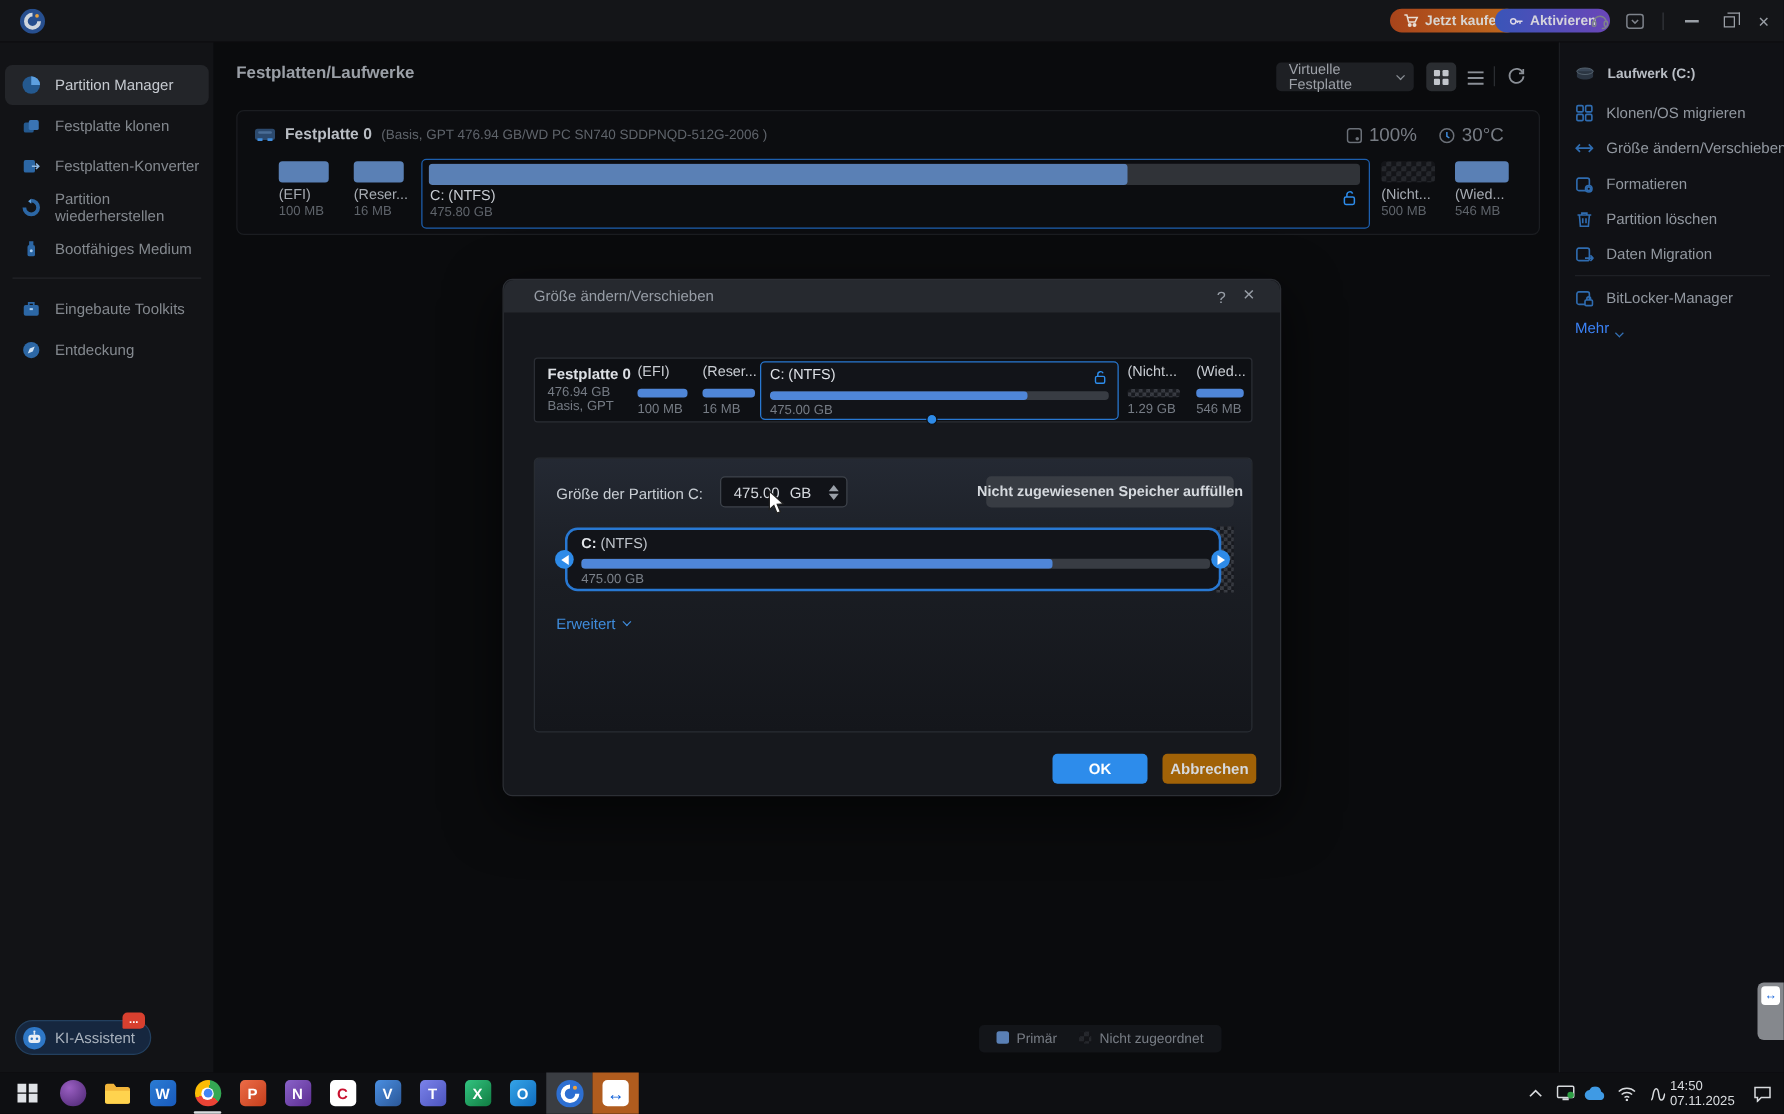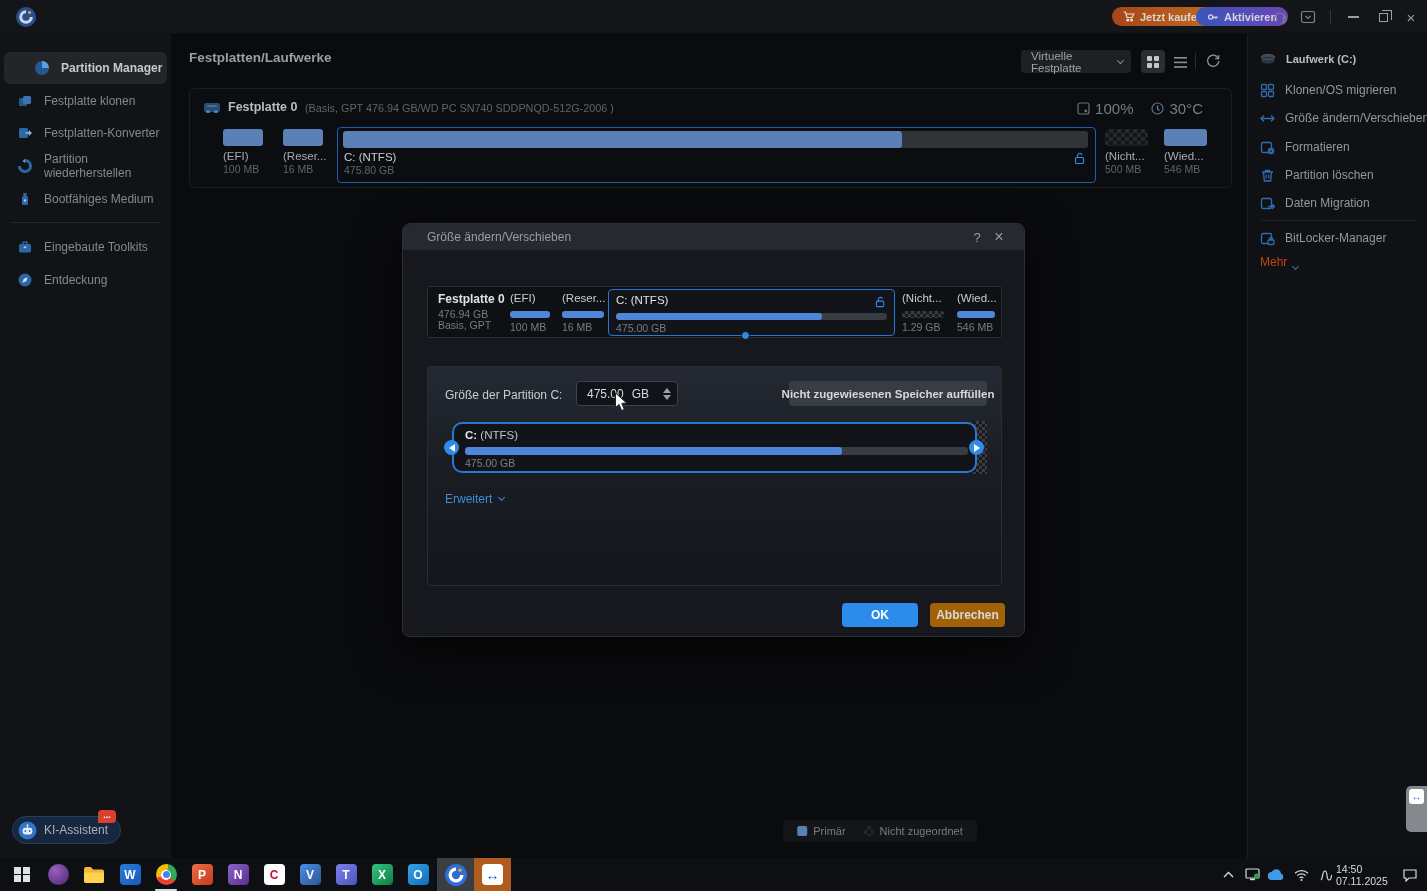--- a/index.html
+++ b/index.html
@@ -19,21 +19,21 @@
   #activate-btn{left:1196px;top:7px;background:linear-gradient(90deg,#3a55b8,#6a46b8);color:#d5d4dc}
   .tb-ico{color:#7e838b}
   .winbtn{width:26px;height:22px;top:6px;display:flex;align-items:center;justify-content:center;color:#9a9fa6}
   .maxbox{width:9px;height:9px;border:1.2px solid #9a9fa6;position:relative}
   .maxbox::before{content:"";position:absolute;left:2px;top:-4px;width:9px;height:9px;border:1.2px solid #9a9fa6;border-bottom:none;border-left:none}
 
   
   #sidebar{left:0;top:34px;width:171px;height:824px;background:#121316}
   .sb-item{left:0;width:171px;height:32px;display:flex;align-items:center;gap:11px;padding-left:17px;
            font-size:12px;color:#84898f;cursor:default}
-  .sb-active{background:#232529;border-radius:6px;left:4px;width:163px;padding-left:30px;color:#c6cad0;font-weight:700}
+  .sb-active{background:#232529;border-radius:6px;left:4px;width:163px;padding-left:13px;color:#c6cad0;font-weight:400}
   .sb-div{left:10px;width:151px;height:1px;background:#232529}
   #ki-pill{left:12px;top:782px;height:28px;border-radius:14px;background:#16273f;border:1px solid #23405f;
            display:flex;align-items:center;gap:7px;padding:0 12px 0 5px;font-size:12px;color:#a9b2bd}
   #ki-badge{left:98px;top:776px;width:18px;height:13px;background:#d8402f;border-radius:4px 4px 4px 1px;
             color:#fff;font-size:9px;line-height:10px;text-align:center;font-weight:700}
 
   
   #main{left:171px;top:34px;width:1076px;height:824px;background:#0a0b0d}
   .main-title{left:18px;top:16px;font-size:13.5px;font-weight:700;color:#9a9fa6}
   #disk-select{left:850px;top:16px;width:110px;height:23px;background:#1e2024;border-radius:4px;
@@ -65,21 +65,21 @@
 
   #legend{left:709px;top:786px;transform:translateX(-50%);height:22px;background:#131519;border-radius:4px;
           display:flex;align-items:center;gap:18px;padding:0 14px;font-size:11px;color:#787d85}
   .lg-sq{width:10px;height:10px;border-radius:2px;display:inline-block;margin-right:6px;vertical-align:-1px}
 
   
   #actions{left:1247px;top:34px;width:180px;height:824px;background:#101115;border-left:1px solid #1b1d21}
   .ac-head{left:12px;top:18px;display:flex;align-items:center;gap:10px;font-size:11px;font-weight:700;color:#b9bec5}
   .ac-item{left:12px;height:24px;display:flex;align-items:center;gap:10px;font-size:12px;color:#9298a0;cursor:default}
   .ac-div{left:12px;width:156px;height:1px;background:#1e2025}
-  .ac-more{left:12px;font-size:12px;color:#c2410c;display:flex;align-items:flex-end;gap:6px}
+  .ac-more{left:12px;font-size:12px;color:#3b82f6;display:flex;align-items:flex-end;gap:6px}
   .ac-more .chev{border-color:#3471b5}
 
   
   #dialog{left:402px;top:223px;width:623px;height:414px;background:#16181d;border:1px solid #2c2f35;
           border-radius:8px;box-shadow:0 14px 44px rgba(0,0,0,.65);z-index:50}
   #dlg-titlebar{left:0;top:0;width:100%;height:26px;background:#26292f;border-radius:8px 8px 0 0;
                 display:flex;align-items:center;padding:0 14px 0 24px;font-size:12px;color:#979da6}
   .dlg-tbtn{width:22px;height:22px;display:flex;align-items:center;justify-content:center;color:#979da6;font-size:13px}
   #dlg-instruction{left:25px;top:37px;font-size:12px;color:#c6cbd2}
   #dlg-instruction b{color:#e8ebef}

